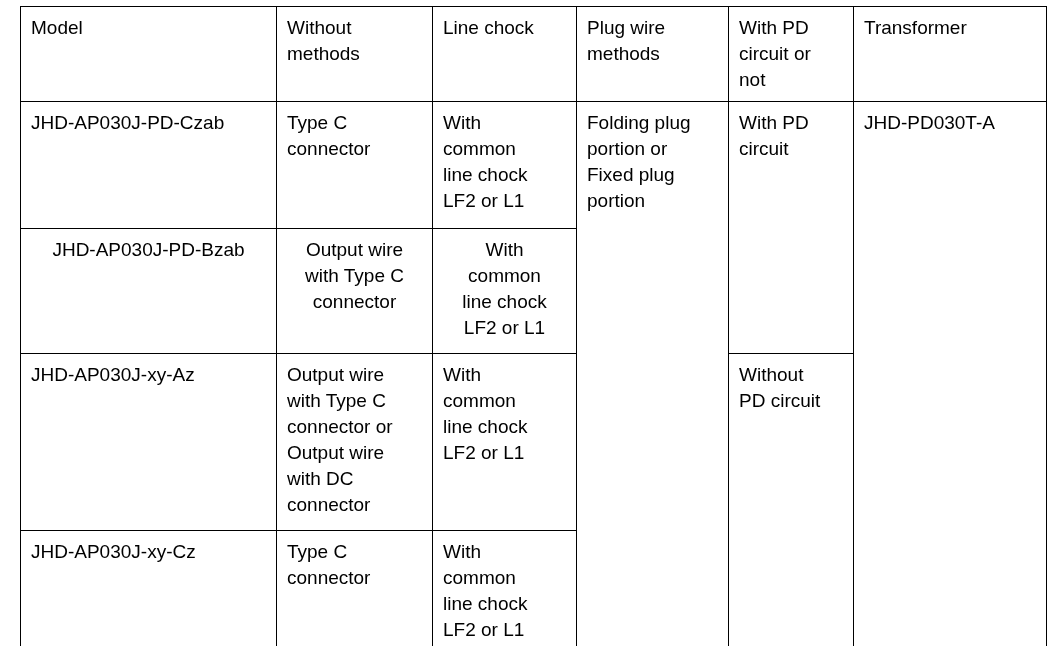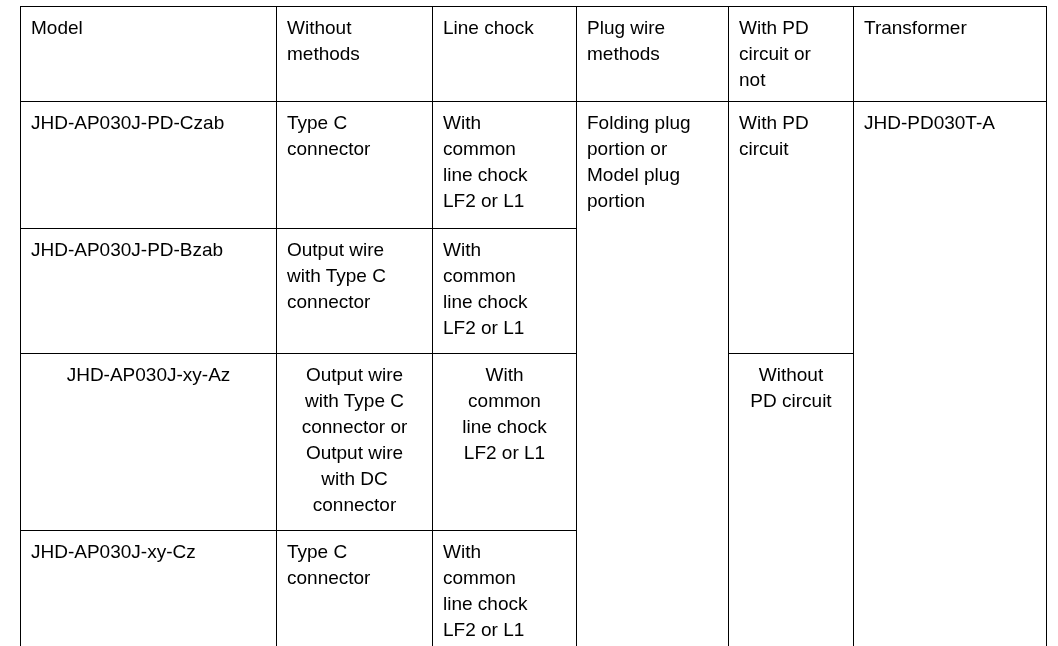--- a/index.html
+++ b/index.html
@@ -36,22 +36,22 @@
     line-height: 26px;
     font-family: "Liberation Sans", sans-serif;
     color: #000000;
     background: #ffffff;
     word-wrap: break-word;
   }
   #spec-table tr.header-row td {
     height: 82px;
   }
   #spec-table tr.row-1 td { height: 114px; }
-  #spec-table tr.row-2 td { height: 112px; }
-  #spec-table tr.row-3 td { height: 164px; text-align: center; }
+  #spec-table tr.row-2 td { height: 112px; text-align: center; }
+  #spec-table tr.row-3 td { height: 164px; }
   #spec-table tr.row-4 td { height: 118px; }
 
   
   #spec-table tr.row-4 td { border-bottom: 2px solid #000000; }
 
   .col-model      { width: 256px; }
   .col-output     { width: 156px; }
   .col-chock      { width: 144px; }
   .col-plug       { width: 152px; }
   .col-pd         { width: 125px; }
@@ -110,21 +110,21 @@
         </td>
         <td>
           <span class="cell-text">With
 common
 line chock
 LF2 or L1</span>
         </td>
         <td rowspan="4">
           <span class="cell-text">Folding plug
 portion or
-Model plug
+Fixed plug
 portion</span>
         </td>
         <td rowspan="2">
           <span class="cell-text">With PD
 circuit</span>
         </td>
         <td rowspan="4">
           <span class="cell-text">JHD-PD030T-A</span>
         </td>
       </tr>

